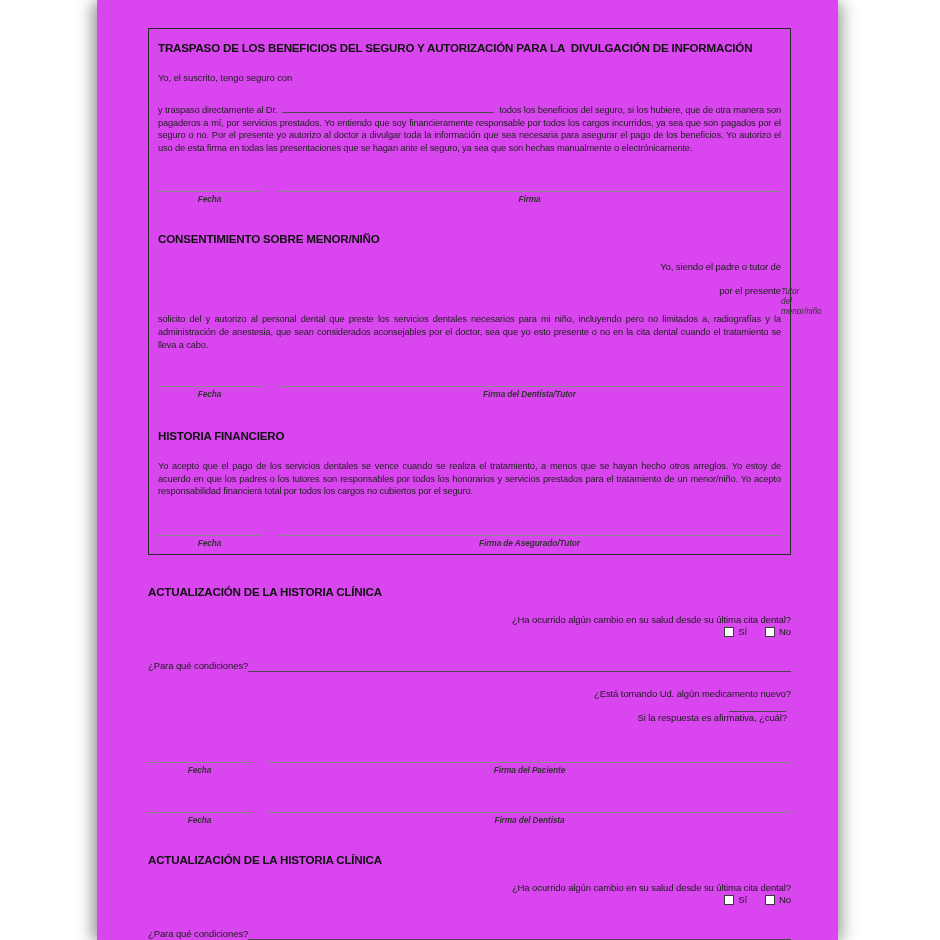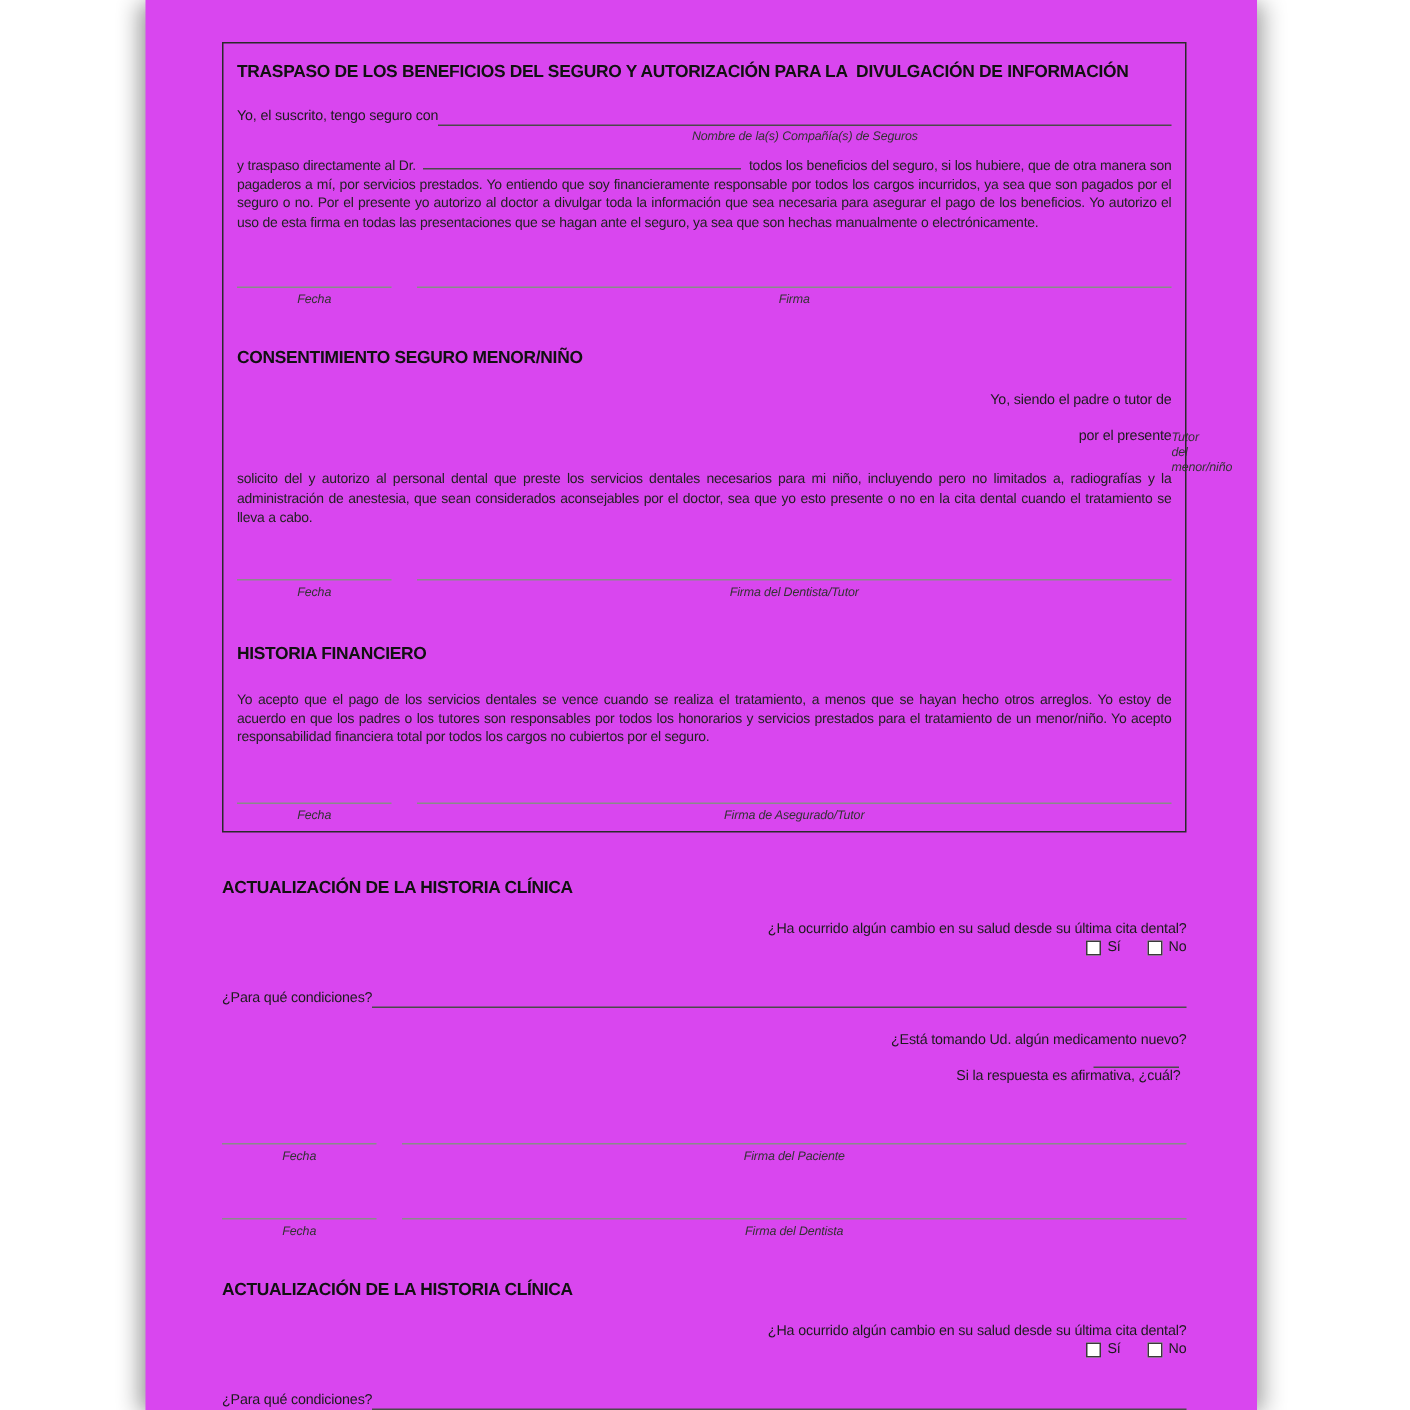--- a/index.html
+++ b/index.html
@@ -69,21 +69,21 @@
     position: absolute;
     top: 13px; left: 0; right: 0;
     text-align: center;
     font-style: italic;
     font-size: 8.3px;
     letter-spacing: -0.1px;
     color: #333;
   }
 
   
-  .sig-row { display: flex; gap: 17px; }
+  .sig-row { display: flex; gap: 17px; font-weight: bold; }
   .sig-date { width: 103px; }
   .sig-main { flex: 1; }
   .sig-line { height: 12px; border-bottom: 1.5px solid #8a8a8a; }
   .sig-label {
     text-align: center;
     font-style: italic;
     font-size: 8.3px;
     color: #333;
     margin-top: 2px;
     letter-spacing: -0.1px;
@@ -135,42 +135,38 @@
 
 <div class="sheet">
   <div class="content">
 
     <div class="agreement-box">
 
       <div class="section-title">TRASPASO DE LOS BENEFICIOS DEL SEGURO Y AUTORIZACIÓN PARA LA  DIVULGACIÓN DE INFORMACIÓN</div>
 
       <div class="fill-row mt18">
         <span class="lead">Yo, el suscrito, tengo seguro con</span>
-        <span class="blank-wrap">
-          <span class="blank-line" style="display:block"></span>
-          <span class="sub-label" style="display:block">Nombre de la(s) Compañía(s) de Seguros</span>
-        </span>
       </div>
 
       <p class="para mt20">
         <span>y traspaso directamente al Dr.</span><span class="inline-blank"></span><span>todos los beneficios del seguro, si los hubiere, que de otra manera son pagaderos a mí, por servicios prestados.  Yo entiendo que soy financieramente responsable por todos los cargos incurridos, ya sea que son pagados por el seguro o no.  Por el presente yo autorizo al doctor a divulgar toda la información que sea necesaria para asegurar el pago de los beneficios. Yo autorizo el uso de esta firma en todas las presentaciones que se hagan ante el seguro, ya sea que son hechas manualmente o electrónicamente.</span>
       </p>
 
       <div class="sig-row mt26">
         <div class="sig-date">
           <div class="sig-line"></div>
           <div class="sig-label">Fecha</div>
         </div>
         <div class="sig-main">
           <div class="sig-line"></div>
           <div class="sig-label">Firma</div>
         </div>
       </div>
 
-      <div class="section-title mt28">CONSENTIMIENTO SEGURO MENOR/NIÑO</div>
+      <div class="section-title mt28">CONSENTIMIENTO SOBRE MENOR/NIÑO</div>
 
       <div class="fill-row mt16">
         <span class="lead">Yo, siendo el padre o tutor de</span>
         <span class="blank-wrap">
           <span class="blank-line" style="display:block"></span>
           <span class="sub-label" style="display:block">Tutor del menor/niño</span>
         </span>
         <span class="trail">por el presente</span>
       </div>
 

